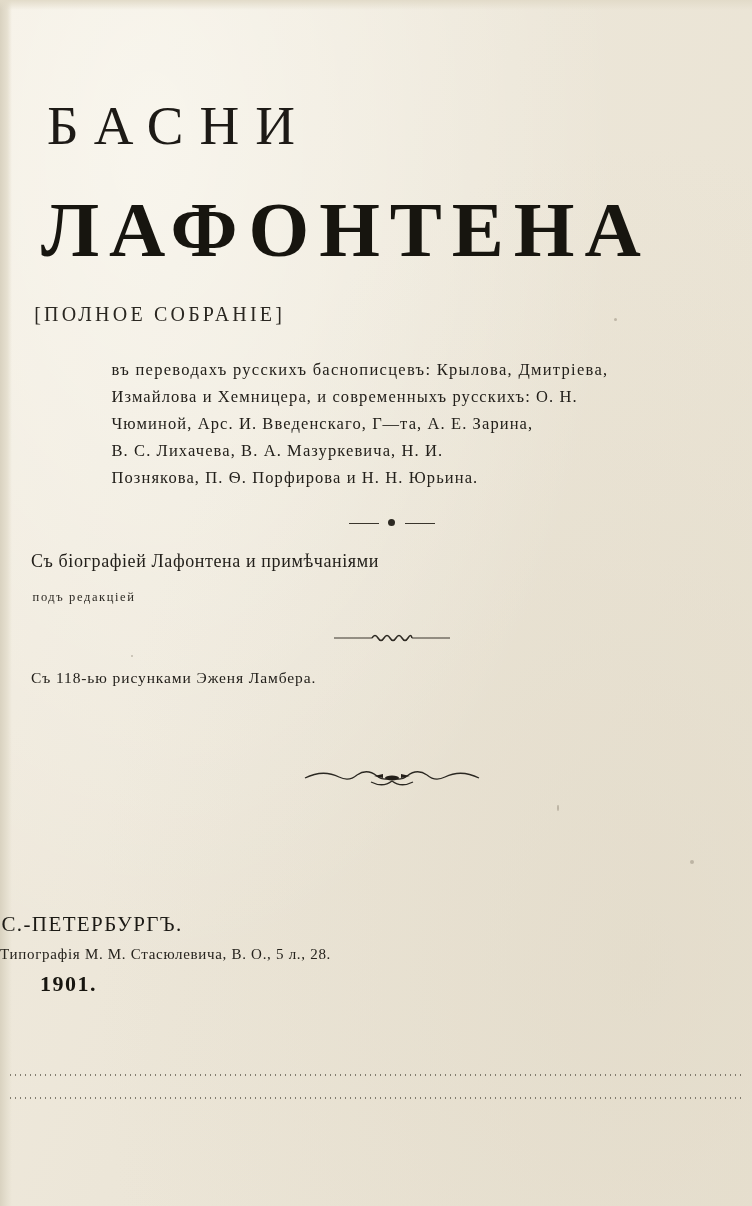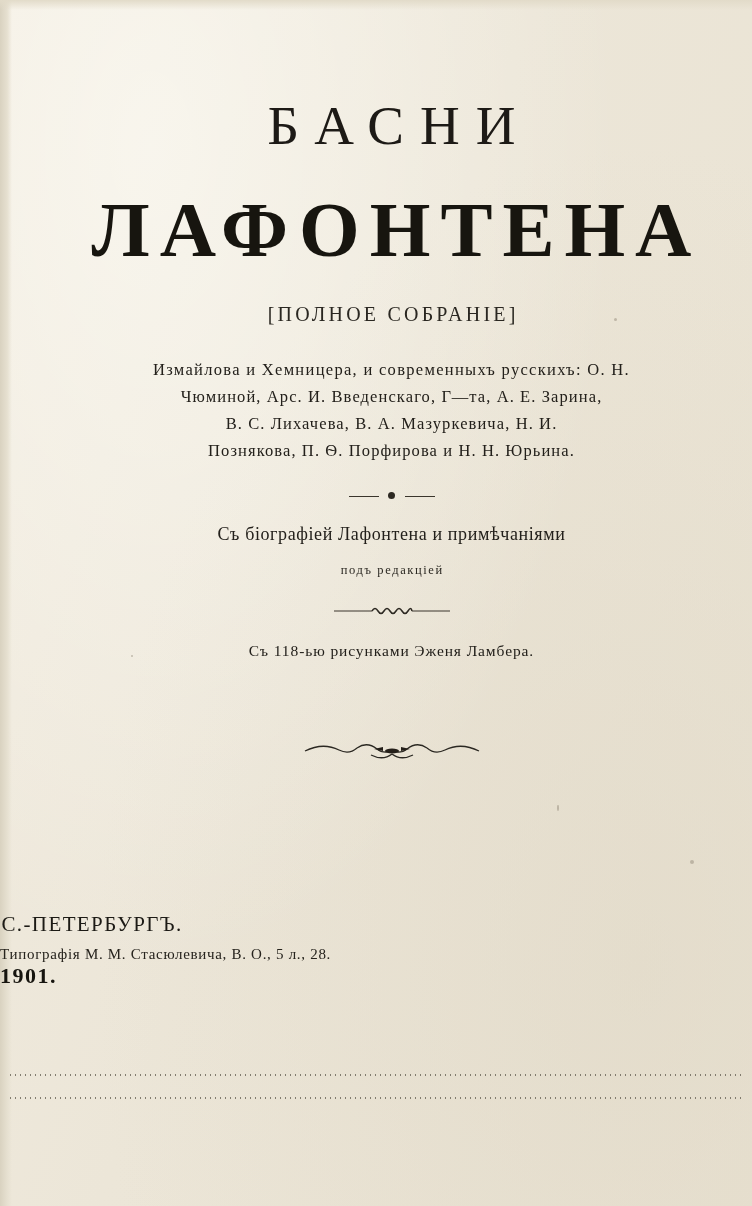--- a/index.html
+++ b/index.html
@@ -49,21 +49,20 @@
     opacity: 0.85;
   }
   .dotted-rule.r1 { top: 1074px; }
   .dotted-rule.r2 { top: 1097px; }
 
   .content {
     position: absolute;
     left: 16px;
     right: 0;
     top: 0;
-    text-align: center;
     padding-left: 15px;
   }
 
   .title-main {
     margin-top: 98px;
     font-size: 55px;
     letter-spacing: 16px;
     text-indent: 16px;
     font-weight: 400;
     line-height: 1;
@@ -182,24 +181,26 @@
     text-indent: 1.4px;
     color: #1c1a15;
   }
   .imprint .printer {
     margin-top: 9px;
     font-size: 15px;
     letter-spacing: 0.7px;
     color: #26231d;
   }
   .imprint .year {
+    margin-top: 8px;
     font-size: 22px;
     font-weight: 700;
     letter-spacing: 1.5px;
     color: #17150f;
+    padding-left: 40px;
   }
 
   
   .speck {
     position: absolute;
     background: #9a9281;
     border-radius: 50%;
     opacity: 0.55;
   }
 </style>
@@ -217,20 +218,21 @@
 
 <div class="content">
 
   <div class="title-main">БАСНИ</div>
 
   <div class="title-author">ЛАФОНТЕНА</div>
 
   <div class="subtitle-bracket">[ПОЛНОЕ СОБРАНІЕ]</div>
 
   <div class="credits">
+    <div class="line">въ переводахъ русскихъ баснописцевъ: Крылова, Дмитріева,</div>
     <div class="line">Измайлова и Хемницера, и современныхъ русскихъ: О. Н.</div>
     <div class="line">Чюминой, Арс. И. Введенскаго, Г—та, А. Е. Зарина,</div>
     <div class="line">В. С. Лихачева, В. А. Мазуркевича, Н. И.</div>
     <div class="line">Познякова, П. Ѳ. Порфирова и Н. Н. Юрьина.</div>
   </div>
 
   <div class="dot-divider">
     <span class="bar l"></span>
     <span class="dot"></span>
     <span class="bar r"></span>

